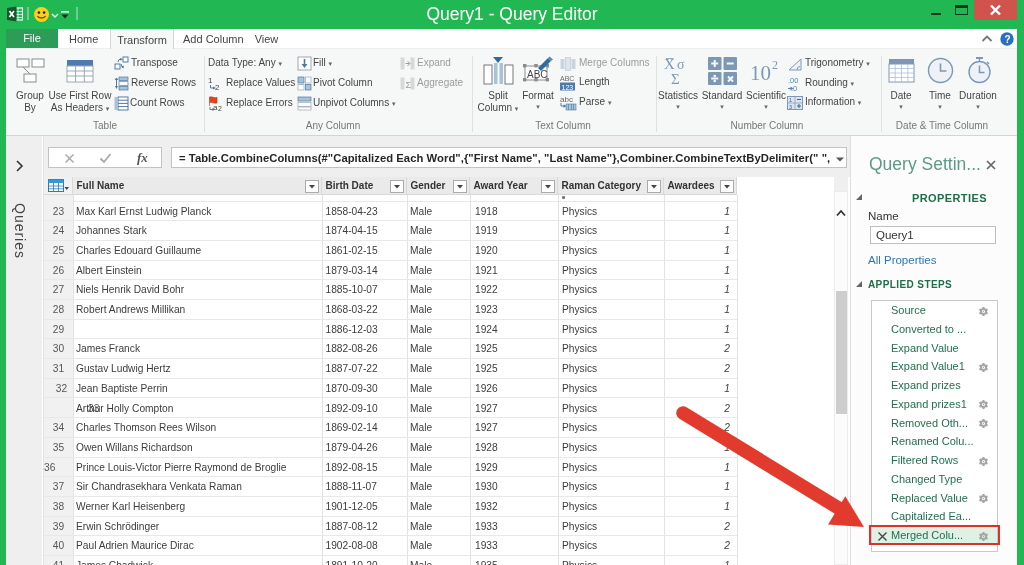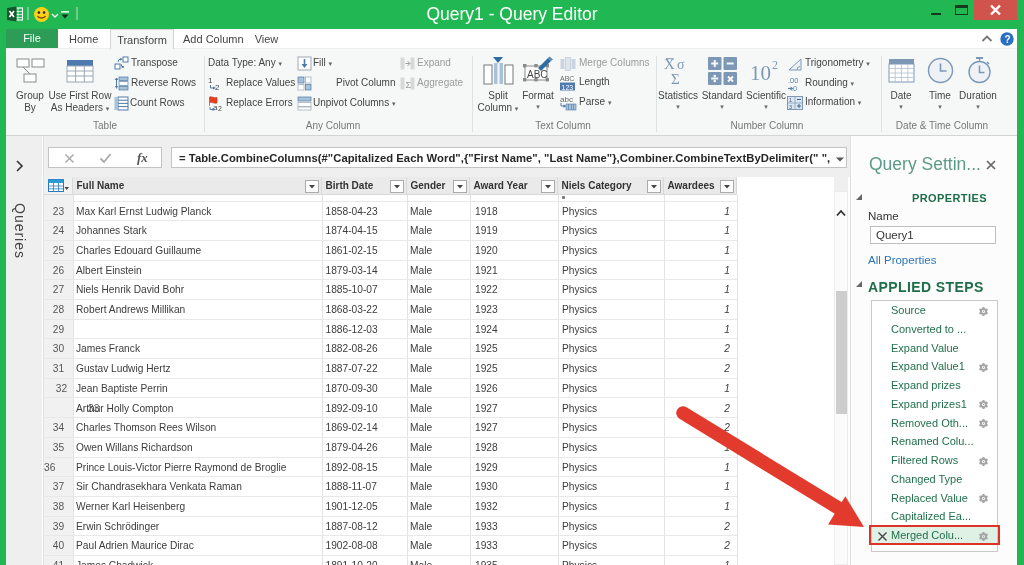--- a/index.html
+++ b/index.html
@@ -150,21 +150,21 @@
     </div>
 <div class="abs nw rtxt" style="left:313px;top:57px;">Fill <span class="car">▾</span></div>
 <div class="abs" style="left:297px;top:76px;">
       <svg width="15" height="15">
   <rect x="1" y="1" width="6" height="6" fill="#a8c2da" stroke="#4f7aa6" stroke-width="0.7"></rect>
   <rect x="8.5" y="1" width="5.5" height="6" fill="#fff" stroke="#9aa7b4" stroke-width="0.7"></rect>
   <rect x="1" y="8.5" width="6" height="5.5" fill="#fff" stroke="#9aa7b4" stroke-width="0.7"></rect>
   <rect x="8.5" y="8.5" width="5.5" height="5.5" fill="#a8c2da" stroke="#4f7aa6" stroke-width="0.7"></rect>
 </svg>
     </div>
-<div class="abs nw rtxt" style="left:313px;top:77px;margin-left:23px;">Pivot Column</div>
+<div class="abs nw rtxt" style="left:313px;top:77px;">Pivot Column</div>
 <div class="abs" style="left:297px;top:96px;">
       <svg width="15" height="15">
   <rect x="1" y="1" width="13" height="4" fill="#a8c2da" stroke="#4f7aa6" stroke-width="0.7"></rect>
   <rect x="1" y="6.5" width="13" height="4" fill="#fff" stroke="#9aa7b4" stroke-width="0.7"></rect>
   <rect x="1" y="11" width="13" height="3" fill="#fff" stroke="#9aa7b4" stroke-width="0.7"></rect>
 </svg>
     </div>
 <div class="abs nw rtxt" style="left:313px;top:97px;">Unpivot Columns <span class="car">▾</span></div>
 <div class="abs" style="left:400px;top:57px;">
       <svg width="15" height="13">
@@ -387,21 +387,21 @@
       </svg>
     </div>
 <div class="abs" style="left:470px;top:177px;width:88px;height:17.5px;background:#eaeaea;border-right:1px solid #d9d9d9;border-bottom:1px solid #d9d9d9;"></div>
 <div class="abs nw" style="left:473.5px;top:180px;color:#333;font-size:10px;font-weight:bold;">Award Year</div>
 <div class="abs" style="left:541px;top:179.5px;width:14px;height:13px;background:#fdfdfd;border:1px solid #ababab;">
       <svg width="12" height="11">
         <path d="M3 4 L6 7.5 L9 4 Z" fill="#444"></path>
       </svg>
     </div>
 <div class="abs" style="left:558px;top:177px;width:106px;height:17.5px;background:#eaeaea;border-right:1px solid #d9d9d9;border-bottom:1px solid #d9d9d9;"></div>
-<div class="abs nw" style="left:561.5px;top:180px;color:#333;font-size:10px;font-weight:bold;">Niels Category</div>
+<div class="abs nw" style="left:561.5px;top:180px;color:#333;font-size:10px;font-weight:bold;">Raman Category</div>
 <div class="abs" style="left:647px;top:179.5px;width:14px;height:13px;background:#fdfdfd;border:1px solid #ababab;">
       <svg width="12" height="11">
         <path d="M3 4 L6 7.5 L9 4 Z" fill="#444"></path>
       </svg>
     </div>
 <div class="abs" style="left:664px;top:177px;width:73px;height:17.5px;background:#eaeaea;border-right:1px solid #d9d9d9;border-bottom:1px solid #d9d9d9;"></div>
 <div class="abs nw" style="left:667.5px;top:180px;color:#333;font-size:10px;font-weight:bold;">Awardees</div>
 <div class="abs" style="left:720px;top:179.5px;width:14px;height:13px;background:#fdfdfd;border:1px solid #ababab;">
       <svg width="12" height="11">
         <path d="M3 4 L6 7.5 L9 4 Z" fill="#444"></path>
@@ -599,21 +599,21 @@
 <div class="abs nw" style="left:868px;top:192px;color:#1f6e4a;font-size:11px;font-weight:bold;letter-spacing:0.4px;margin-left:44px;">PROPERTIES</div>
 <div class="abs nw" style="left:868px;top:210px;color:#333;font-size:11.5px;">Name</div>
 <div class="abs" style="left:870px;top:226px;width:126px;height:18px;background:#fff;border:1px solid #bfbfbf;"></div>
 <div class="abs nw" style="left:876px;top:229px;color:#333;font-size:11.5px;">Query1</div>
 <div class="abs nw" style="left:868px;top:254px;color:#2e75b5;font-size:11.5px;">All Properties</div>
 <div class="abs" style="left:855px;top:280px;">
       <svg width="8" height="8">
         <path d="M7 1 L7 7 L1 7 Z" fill="#666"></path>
       </svg>
     </div>
-<div class="abs nw" style="left:868px;top:279px;color:#1f6e4a;font-size:14px;font-weight:bold;letter-spacing:0.4px;">APPLIED STEPS</div>
+<div class="abs nw" style="left:868px;top:279px;color:#1f6e4a;font-size:10px;font-weight:bold;letter-spacing:0.4px;">APPLIED STEPS</div>
 <div class="abs" style="left:871px;top:300px;width:127px;height:252px;background:#fff;border:1px solid #c9c9c9;"></div>
 <div class="abs nw" style="left:891px;top:304.0px;color:#21704c;font-size:11px;">Source</div>
 <div class="abs" style="left:978px;top:305.5px;">
       <svg width="11" height="11" viewBox="0 0 24 24">
         <path fill="#a5a5a5" d="M12 8.5 A3.5 3.5 0 1 0 12 15.5 A3.5 3.5 0 1 0 12 8.5 M10 2 L14 2 L14.6 4.8 A7.5 7.5 0 0 1 17 6.2 L19.8 5.3 L21.8 8.7 L19.7 10.7 A7.5 7.5 0 0 1 19.7 13.3 L21.8 15.3 L19.8 18.7 L17 17.8 A7.5 7.5 0 0 1 14.6 19.2 L14 22 L10 22 L9.4 19.2 A7.5 7.5 0 0 1 7 17.8 L4.2 18.7 L2.2 15.3 L4.3 13.3 A7.5 7.5 0 0 1 4.3 10.7 L2.2 8.7 L4.2 5.3 L7 6.2 A7.5 7.5 0 0 1 9.4 4.8 Z M12 10.5 A1.5 1.5 0 1 1 12 13.5 A1.5 1.5 0 1 1 12 10.5"></path>
       </svg>
     </div>
 <div class="abs nw" style="left:891px;top:322.8px;color:#21704c;font-size:11px;">Converted to ...</div>
 <div class="abs nw" style="left:891px;top:341.5px;color:#21704c;font-size:11px;">Expand Value</div>
 <div class="abs nw" style="left:891px;top:360.2px;color:#21704c;font-size:11px;">Expand Value1</div>

